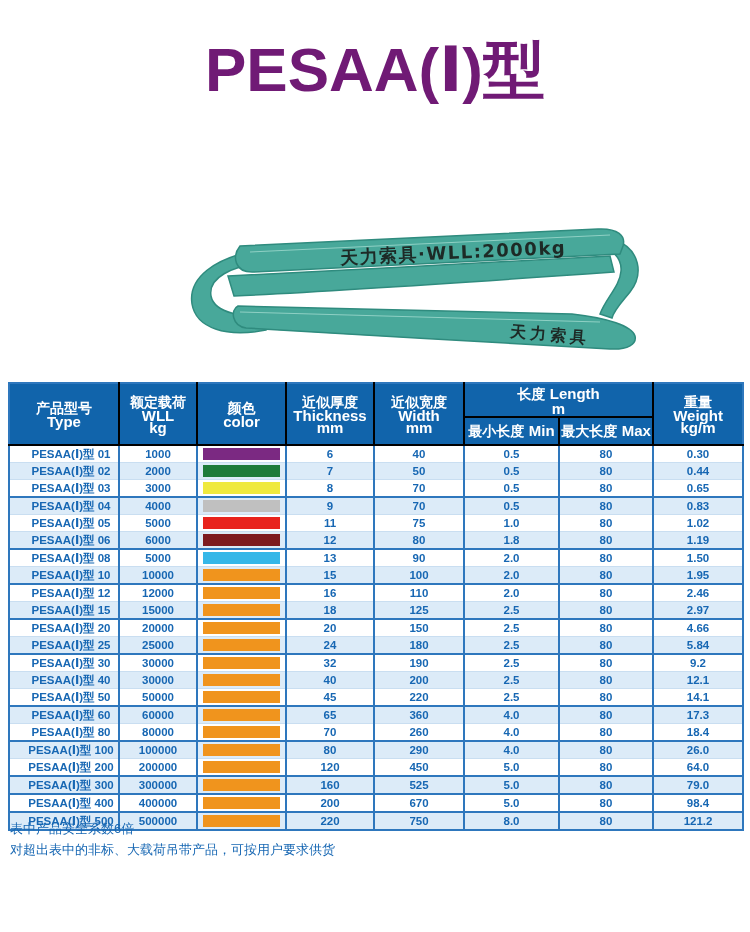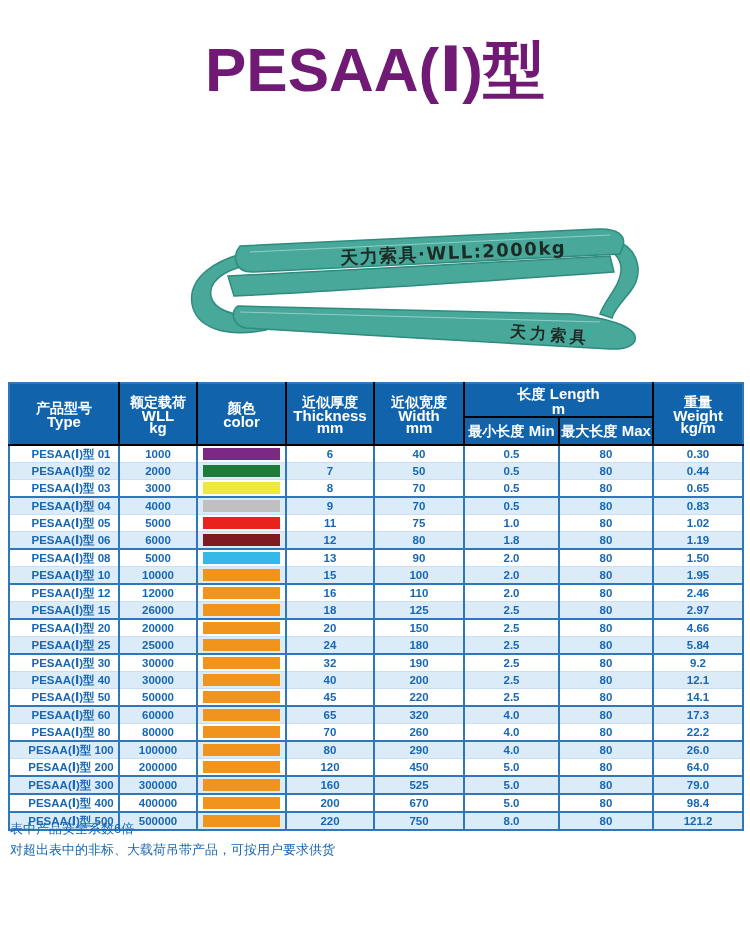--- a/index.html
+++ b/index.html
@@ -226,21 +226,21 @@
             <div class="sw" style="background: rgb(240, 148, 29);"></div>
           </td>
           <td>16</td>
           <td>110</td>
           <td>2.0</td>
           <td>80</td>
           <td>2.46</td>
         </tr>
         <tr class="group-end">
           <td>PESAA(Ⅰ)型 15</td>
-          <td>26000</td>
+          <td>15000</td>
           <td>
             <div class="sw" style="background: rgb(240, 148, 29);"></div>
           </td>
           <td>18</td>
           <td>125</td>
           <td>2.5</td>
           <td>80</td>
           <td>2.97</td>
         </tr>
         <tr>
@@ -303,36 +303,36 @@
           <td>80</td>
           <td>14.1</td>
         </tr>
         <tr>
           <td>PESAA(Ⅰ)型 60</td>
           <td>60000</td>
           <td>
             <div class="sw" style="background: rgb(240, 148, 29);"></div>
           </td>
           <td>65</td>
-          <td>320</td>
+          <td>360</td>
           <td>4.0</td>
           <td>80</td>
           <td>17.3</td>
         </tr>
         <tr class="group-end">
           <td>PESAA(Ⅰ)型 80</td>
           <td>80000</td>
           <td>
             <div class="sw" style="background: rgb(240, 148, 29);"></div>
           </td>
           <td>70</td>
           <td>260</td>
           <td>4.0</td>
           <td>80</td>
-          <td>22.2</td>
+          <td>18.4</td>
         </tr>
         <tr>
           <td>PESAA(Ⅰ)型 100</td>
           <td>100000</td>
           <td>
             <div class="sw" style="background: rgb(240, 148, 29);"></div>
           </td>
           <td>80</td>
           <td>290</td>
           <td>4.0</td>

